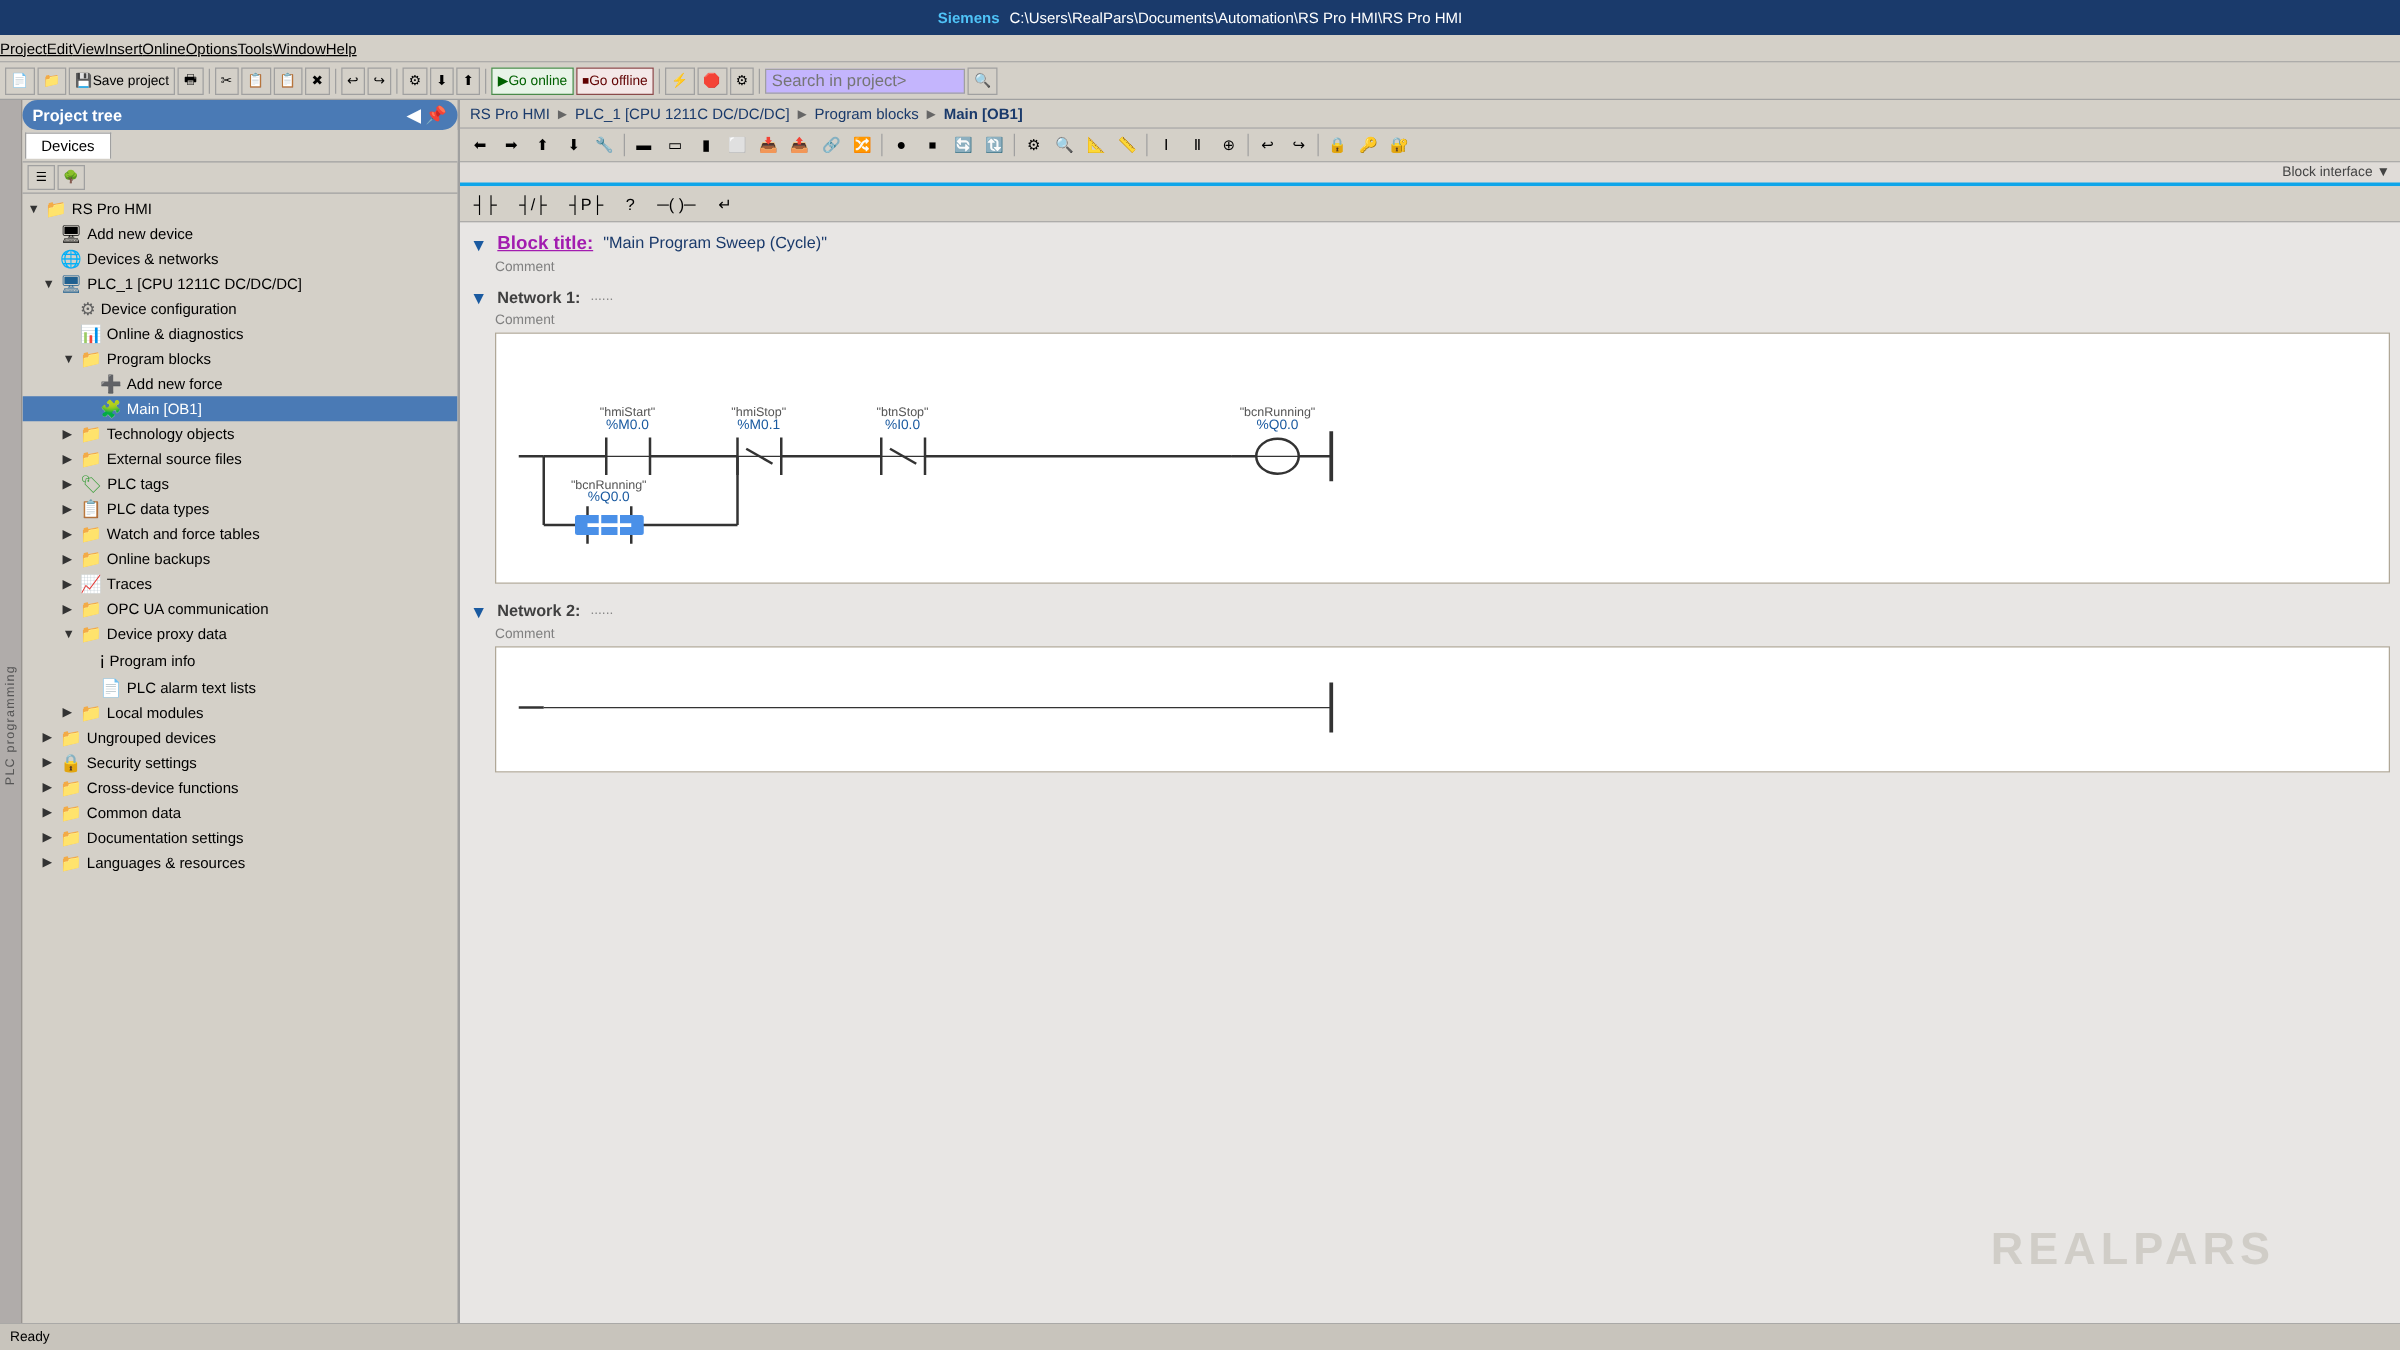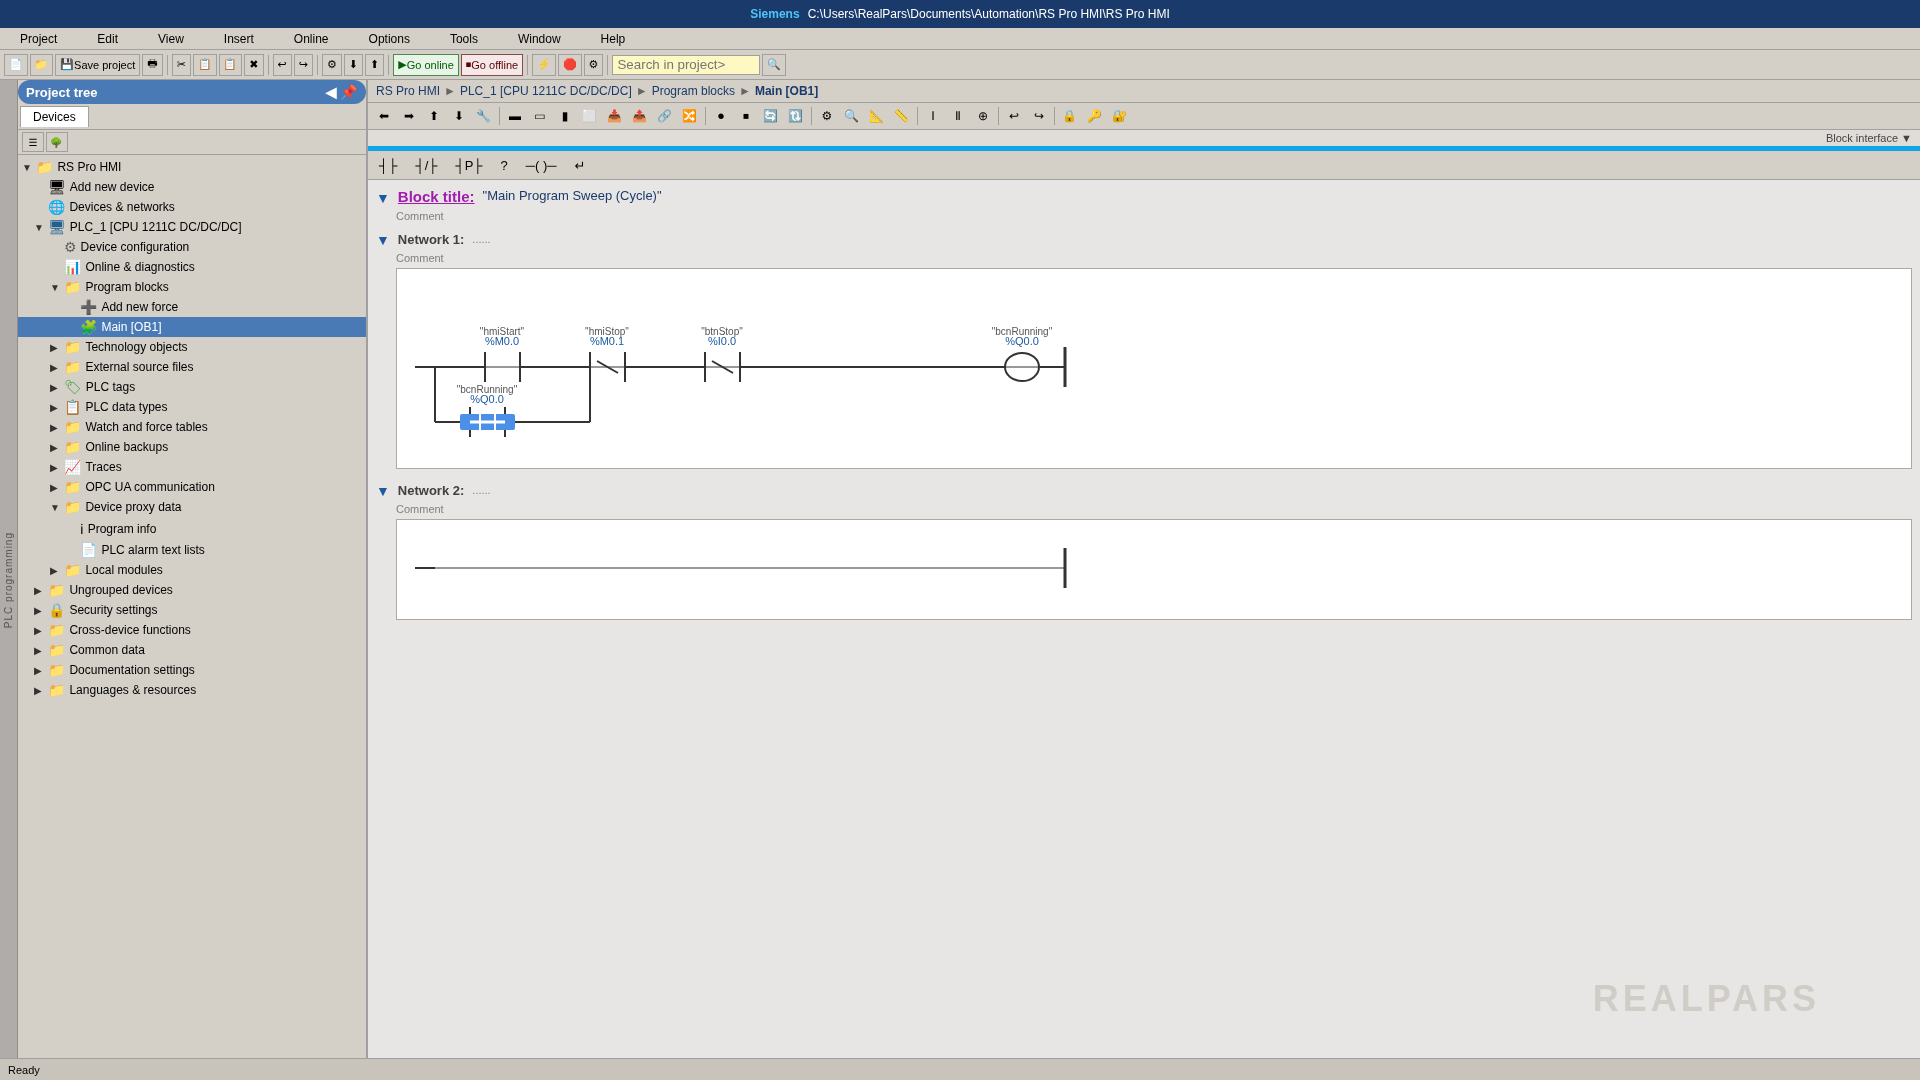--- a/index.html
+++ b/index.html
@@ -4,29 +4,29 @@
   <style>
     * { margin: 0; padding: 0; box-sizing: border-box; }
     body { font-family: 'Segoe UI', Arial, sans-serif; font-size: 12px; background: #d4d0c8; width: 1920px; height: 1080px; overflow: hidden; }
     
     
     #titlebar { background: #1a3a6b; color: white; height: 28px; display: flex; align-items: center; padding: 0 8px; font-size: 12px; justify-content: center; }
     #titlebar .logo { color: #4fc3f7; font-weight: bold; margin-right: 8px; }
     
     
     #menubar { background: #d4d0c8; height: 22px; display: flex; align-items: center; border-bottom: 1px solid #a0a0a0; }
-    #menubar span { padding: 2px 20px; font-size: 12px; cursor: pointer; }
+    #menubar span { padding: 2px 0; font-size: 12px; cursor: pointer; text-decoration: underline; }
     
     
     #toolbar { background: #d4d0c8; height: 30px; display: flex; align-items: center; padding: 2px 4px; border-bottom: 1px solid #a0a0a0; gap: 2px; }
     .toolbar-btn { background: #d4d0c8; border: 1px solid #a0a0a0; padding: 2px 4px; font-size: 11px; cursor: pointer; height: 22px; display: flex; align-items: center; }
     .toolbar-sep { width: 1px; height: 20px; background: #a0a0a0; margin: 0 2px; }
     .go-online { background: #e8f4e8; border: 1px solid #4a8a4a; color: #006000; }
     .go-offline { background: #f4e8e8; border: 1px solid #8a4a4a; color: #600000; }
-    .search-box { border: 1px solid #a0a0a0; padding: 2px 4px; width: 148px; height: 20px; background: #fef9c3; }
+    .search-box { border: 1px solid #a0a0a0; padding: 2px 4px; width: 160px; height: 20px; background: #c4b5fd; }
     
     
     #main { display: flex; height: calc(1080px - 28px - 22px - 30px); }
     
     
     #left-panel { width: 350px; background: #d4d0c8; border-right: 2px solid #a0a0a0; display: flex; flex-direction: column; position: relative; }
     
     
     #pt-header { background: #4a7ab5; color: white; padding: 4px 8px; display: flex; align-items: center; justify-content: space-between; font-weight: bold; font-size: 13px; border-radius: 12px; }
     #pt-header-icons { display: flex; gap: 4px; }
@@ -64,21 +64,21 @@
     #breadcrumb span { color: #1a3a6b; }
     #breadcrumb .arrow { color: #666; }
     #breadcrumb .current { font-weight: bold; color: #1a3a6b; }
     
     
     #editor-toolbar { background: #d4d0c8; padding: 2px 4px; border-bottom: 1px solid #a0a0a0; display: flex; align-items: center; gap: 1px; flex-wrap: wrap; }
     .ed-btn { background: #d4d0c8; border: 1px solid transparent; padding: 1px 2px; cursor: pointer; font-size: 12px; height: 22px; width: 24px; display: flex; align-items: center; justify-content: center; }
     .ed-sep { width: 1px; height: 18px; background: #a0a0a0; margin: 0 2px; }
     
     
-    #block-interface-header { background: #e0dcd8; text-align: right; padding: 2px 8px; font-size: 11px; color: #444; border-bottom: 5px solid #0ea5e9; }
+    #block-interface-header { background: #e0dcd8; text-align: right; padding: 2px 8px; font-size: 11px; color: #444; border-bottom: 3px solid #0ea5e9; }
     
     
     #ladder-toolbar { background: #d4d0c8; padding: 2px 4px; border-bottom: 1px solid #a0a0a0; display: flex; align-items: center; gap: 4px; }
     .lad-btn { background: #d4d0c8; border: 1px solid transparent; padding: 2px 6px; cursor: pointer; font-size: 13px; height: 24px; display: flex; align-items: center; justify-content: center; }
     
     
     #editor-area { flex: 1; overflow-y: auto; padding: 8px; background: #e8e6e4; }
     
     
     .block-title-row { display: flex; align-items: flex-start; gap: 8px; margin-bottom: 4px; }

